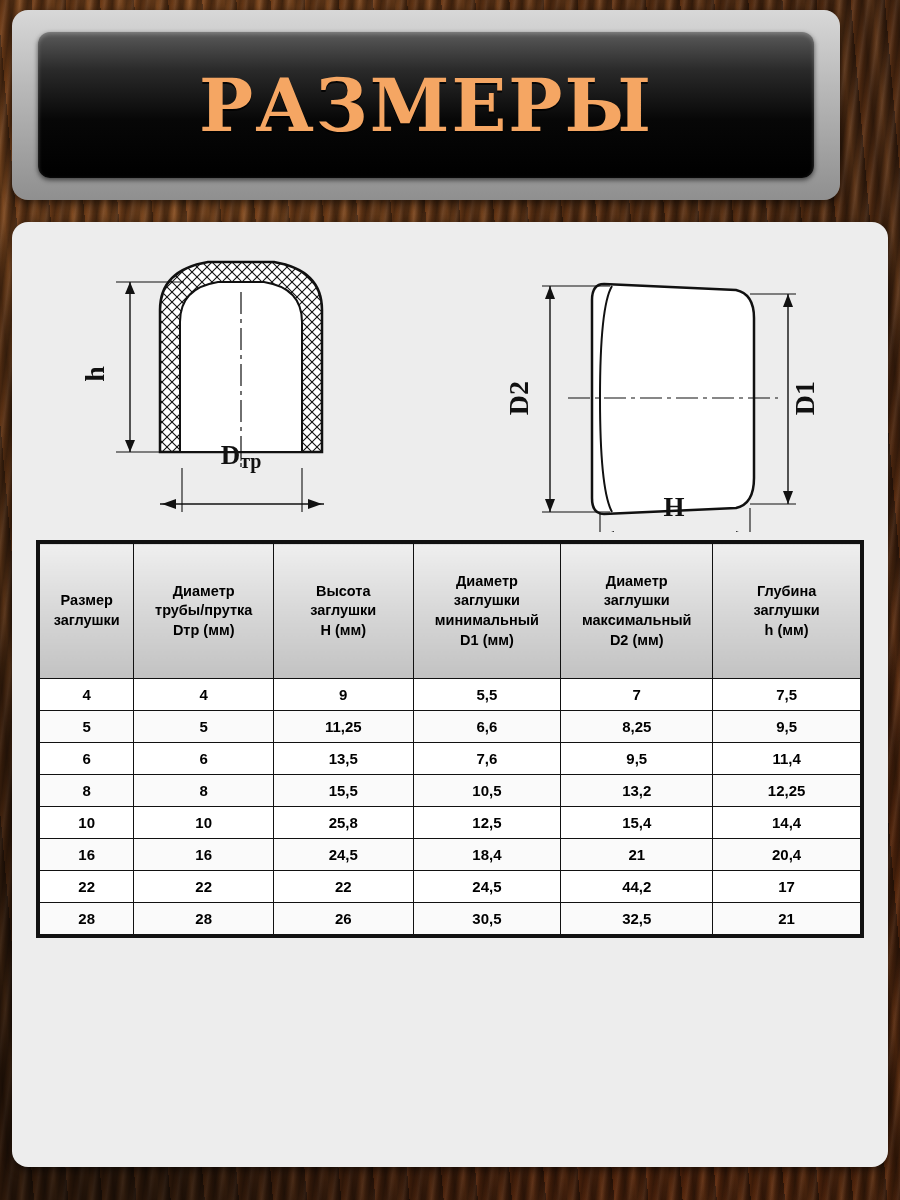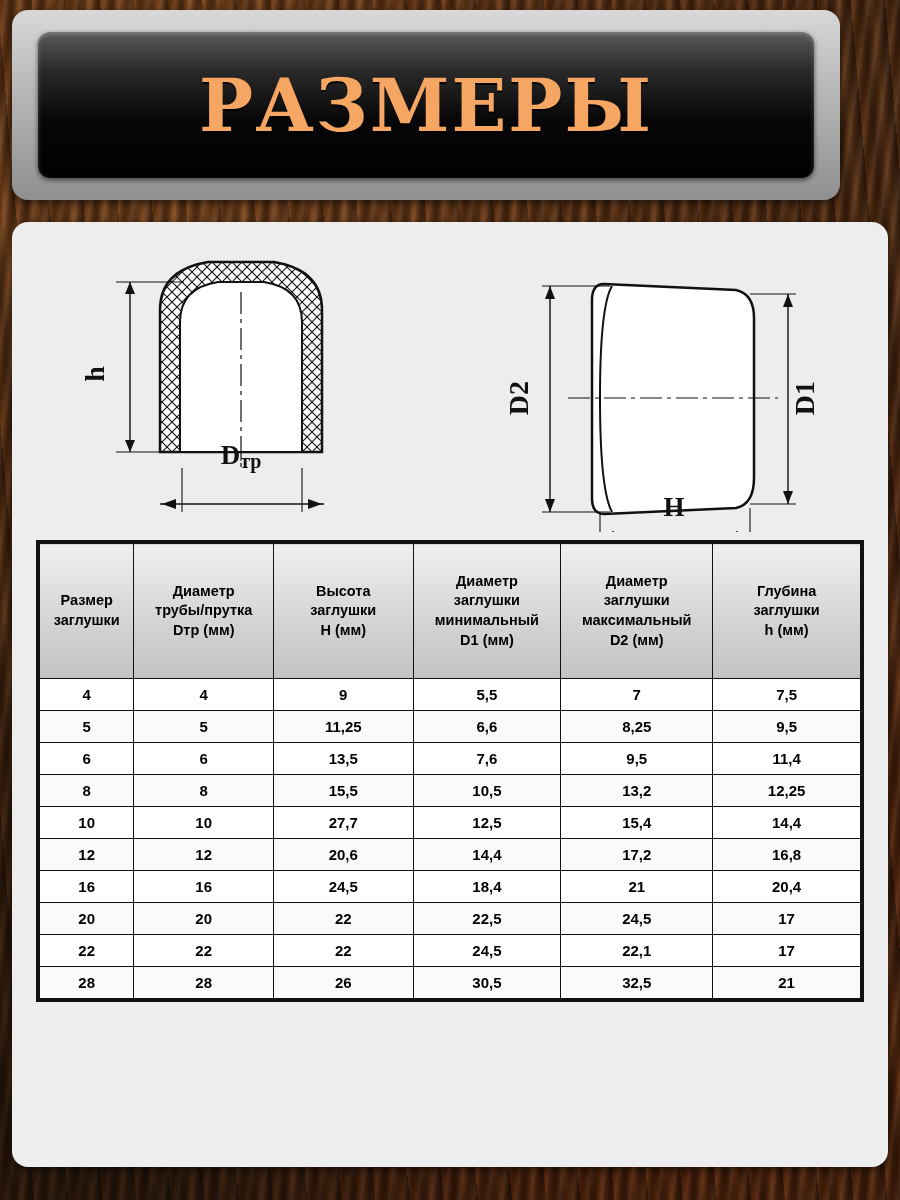--- a/index.html
+++ b/index.html
@@ -302,55 +302,39 @@
             <td>8</td>
             <td>8</td>
             <td>15,5</td>
             <td>10,5</td>
             <td>13,2</td>
             <td>12,25</td>
           </tr>
           <tr>
             <td>10</td>
             <td>10</td>
-            <td>27,7</td>
+            <td>25,8</td>
             <td>12,5</td>
             <td>15,4</td>
             <td>14,4</td>
-          </tr>
-          <tr>
-            <td>12</td>
-            <td>12</td>
-            <td>20,6</td>
-            <td>14,4</td>
-            <td>17,2</td>
-            <td>16,8</td>
           </tr>
           <tr>
             <td>16</td>
             <td>16</td>
             <td>24,5</td>
             <td>18,4</td>
             <td>21</td>
             <td>20,4</td>
           </tr>
           <tr>
-            <td>20</td>
-            <td>20</td>
-            <td>22</td>
-            <td>22,5</td>
-            <td>24,5</td>
-            <td>17</td>
-          </tr>
-          <tr>
             <td>22</td>
             <td>22</td>
             <td>22</td>
             <td>24,5</td>
-            <td>22,1</td>
+            <td>44,2</td>
             <td>17</td>
           </tr>
           <tr>
             <td>28</td>
             <td>28</td>
             <td>26</td>
             <td>30,5</td>
             <td>32,5</td>
             <td>21</td>
           </tr>

